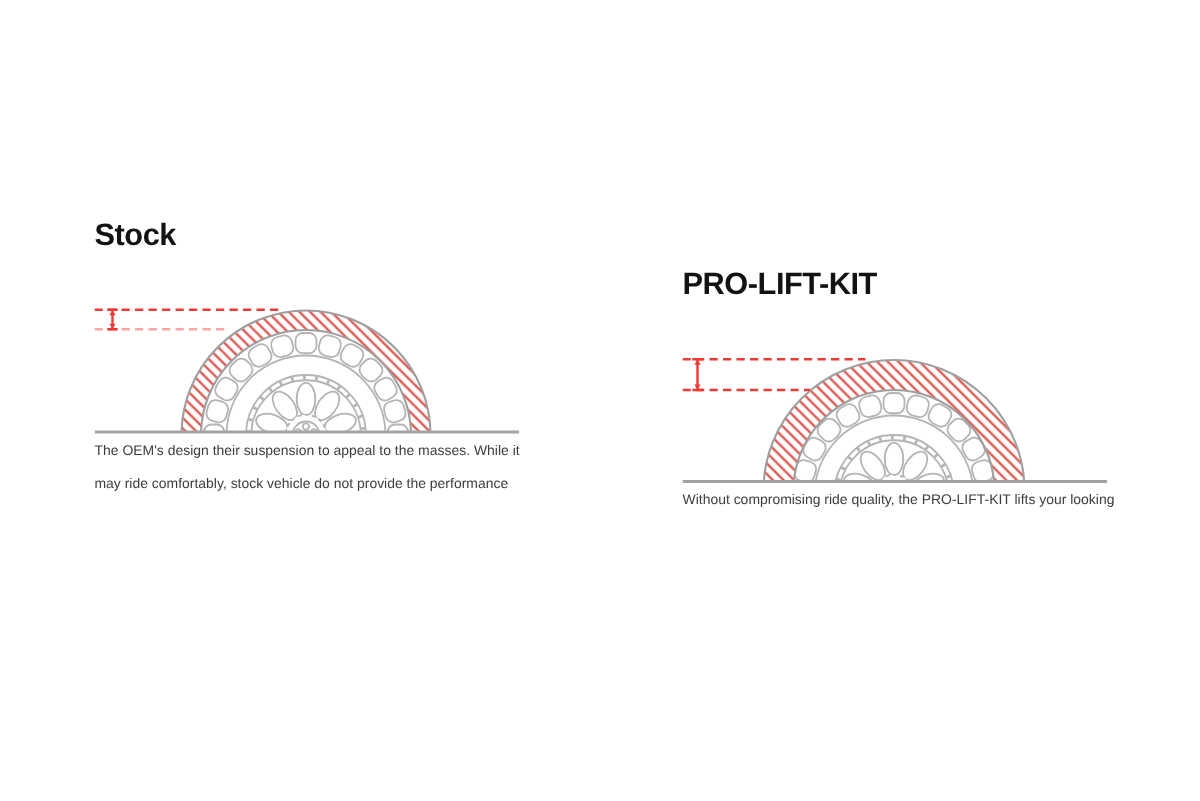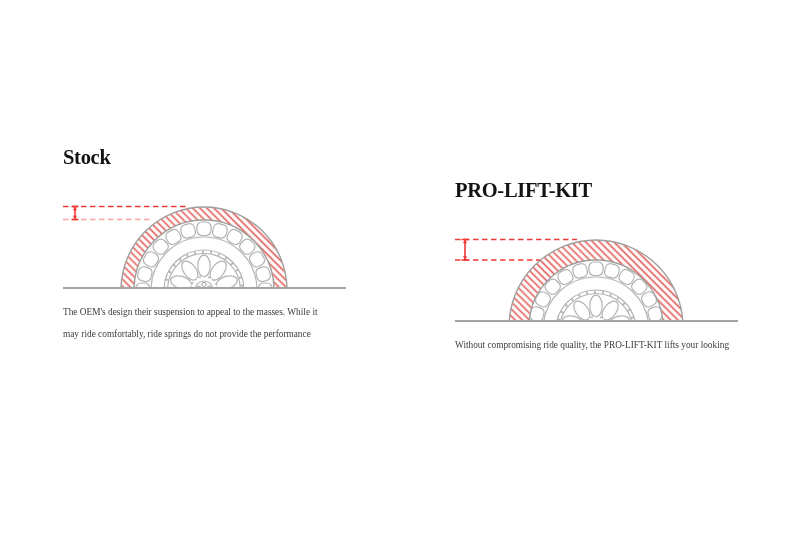--- a/index.html
+++ b/index.html
@@ -1,29 +1,29 @@
 <!DOCTYPE html>
 <html><head>
 <meta charset="utf-8">
 <style>
   html,body{margin:0;padding:0;background:#ffffff;}
   .page{
     position:relative;width:800px;height:534px;background:#ffffff;overflow:hidden;
-    font-family:Liberation Serif, serif;
+    font-family:Liberation Sans, sans-serif;
   }
   .panel{position:absolute;top:0;width:300px;height:534px;}
   .panel-left{left:63px;}
   .panel-right{left:455px;margin-top:33px;}
   .panel-title{
     position:absolute;top:146px;left:0;margin:0;
     font-size:20.5px;font-weight:700;letter-spacing:-0.3px;color:#131313;
     line-height:22px;white-space:nowrap;
   }
   .illustration{position:absolute;top:195px;left:0;}
-  .desc{position:absolute;top:302px;left:0;}
+  .desc{position:absolute;top:290px;left:0;}
   .desc-line{
     font-size:9.3px;line-height:21.6px;color:#3c3c3c;white-space:nowrap;
   }
   .defs-holder{position:absolute;width:0;height:0;overflow:hidden;}
   
   .tire-line{stroke:#b4b4b4;stroke-width:1.2;fill:none;}
   .tire-fill{stroke:#b4b4b4;stroke-width:1.2;fill:#ffffff;}
   .bead{stroke:#b4b4b4;stroke-width:2.6;fill:none;stroke-dasharray:1.8 6.3;}
   .hubscallop{stroke:#b4b4b4;stroke-width:1.2;fill:#ffffff;stroke-dasharray:2.6 2.2;}
   .band{stroke:#9f9f9f;stroke-width:1.4;}
@@ -116,21 +116,21 @@
         <line class="arrow-line" x1="8.5" y1="11.5" x2="15.5" y2="11.5"></line>
         <line class="arrow-line" x1="12" y1="11.5" x2="12" y2="24.5"></line>
         <line class="arrow-line" x1="8.5" y1="24.5" x2="15.5" y2="24.5"></line>
         <polygon class="arrow-head" points="12,11.8 9.9,15.2 14.1,15.2"></polygon>
         <polygon class="arrow-head" points="12,24.2 9.9,20.8 14.1,20.8"></polygon>
       </g>
     </svg>
 
     <div class="desc">
       <div class="desc-line">The OEM's design their suspension to appeal to the masses. While it</div>
-      <div class="desc-line">may ride comfortably, ride springs do not provide the performance</div>
+      <div class="desc-line">may ride comfortably, stock vehicle do not provide the performance</div>
     </div>
   </section>
 
   <section class="panel panel-right">
     <h2 class="panel-title">PRO-LIFT-KIT</h2>
 
     <svg class="illustration" width="283" height="105" viewBox="0 0 283 105">
       <g clip-path="url(#groundClip)">
         <use href="#tire" transform="translate(141,102)"></use>
         <path class="band" fill="url(#hatch)" fill-rule="evenodd" d="M54 99a87 87 0 1 1 174 0a87 87 0 1 1 -174 0Z M74 99a67 67 0 1 1 134 0a67 67 0 1 1 -134 0Z"></path>

